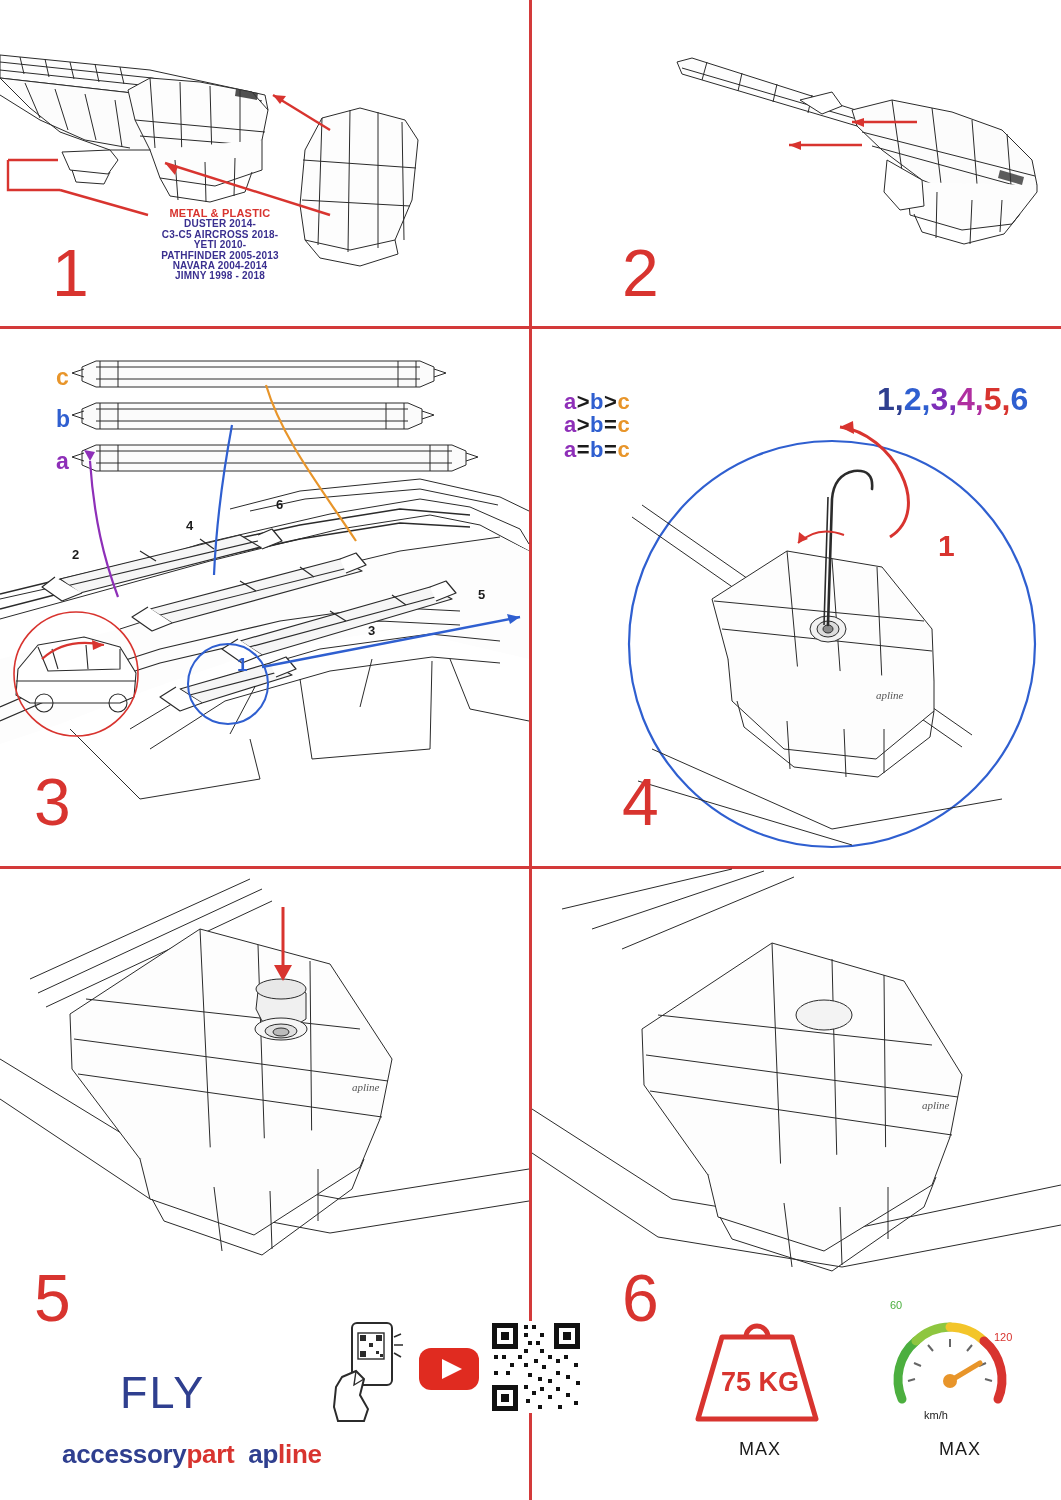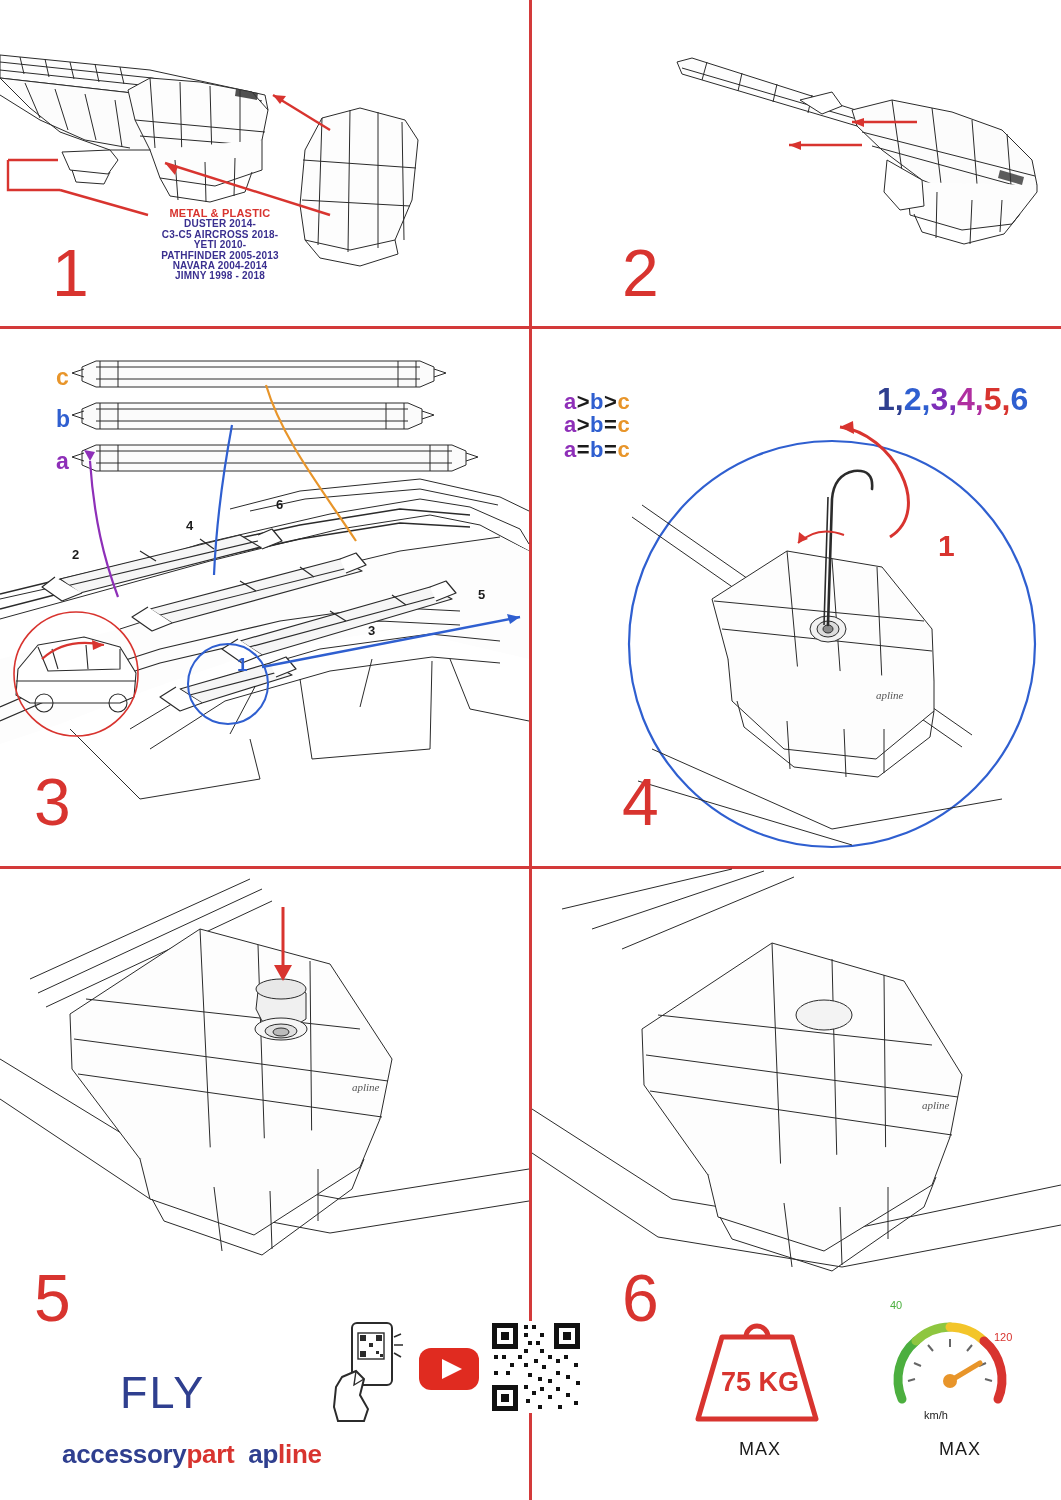--- a/index.html
+++ b/index.html
@@ -562,19 +562,19 @@
         <path d="M104 40 A50 50 0 0 1 118 98" stroke="#d8342f"></path>
       </g>
       <g stroke="#666" stroke-width="2">
         <path d="M28 80 L35 78 M34 62 L41 65 M48 44 L53 50 M70 38 L70 46 M92 44 L87 50 M106 62 L99 65 M112 80 L105 78"></path>
       </g>
       <g stroke="#e8952a" stroke-width="5" stroke-linecap="round">
         <path d="M70 80 L100 62"></path>
       </g>
       <circle cx="70" cy="80" r="7" fill="#e8952a"></circle>
     </svg>
-    <div class="gauge-tick lo" style="left:358px; top:430px;">40</div>
+    <div class="gauge-tick lo" style="left:358px; top:430px;">60</div>
     <div class="gauge-tick hi" style="left:462px; top:462px;">120</div>
     <div class="kmh" style="left:392px; top:540px;">km/h</div>
     <div class="maxlabel" style="left:378px; top:570px; width:100px; text-align:center;">MAX</div>
   </div>
 
 </div>
 
 </body></html>

